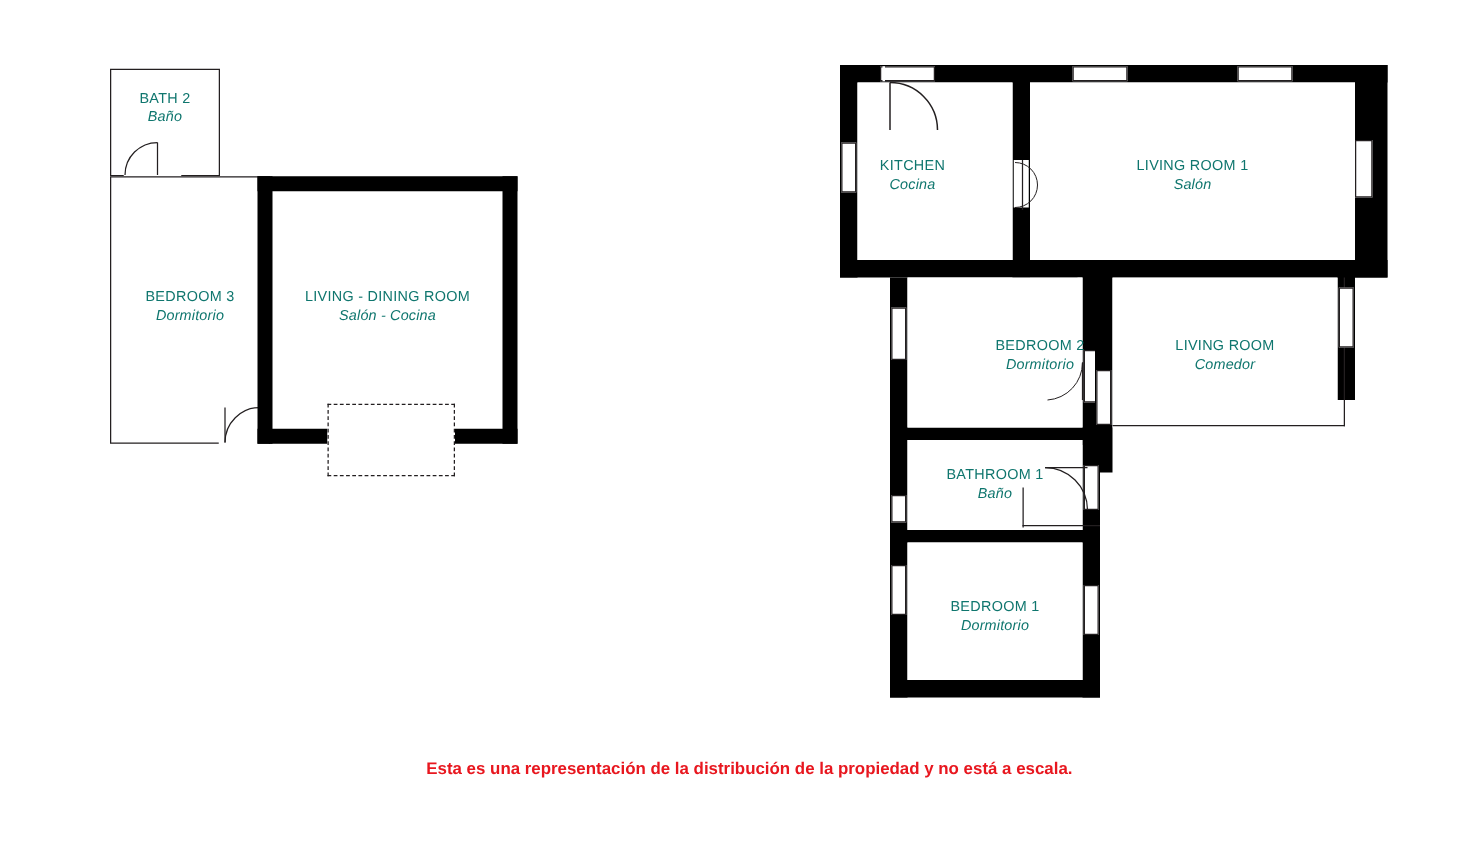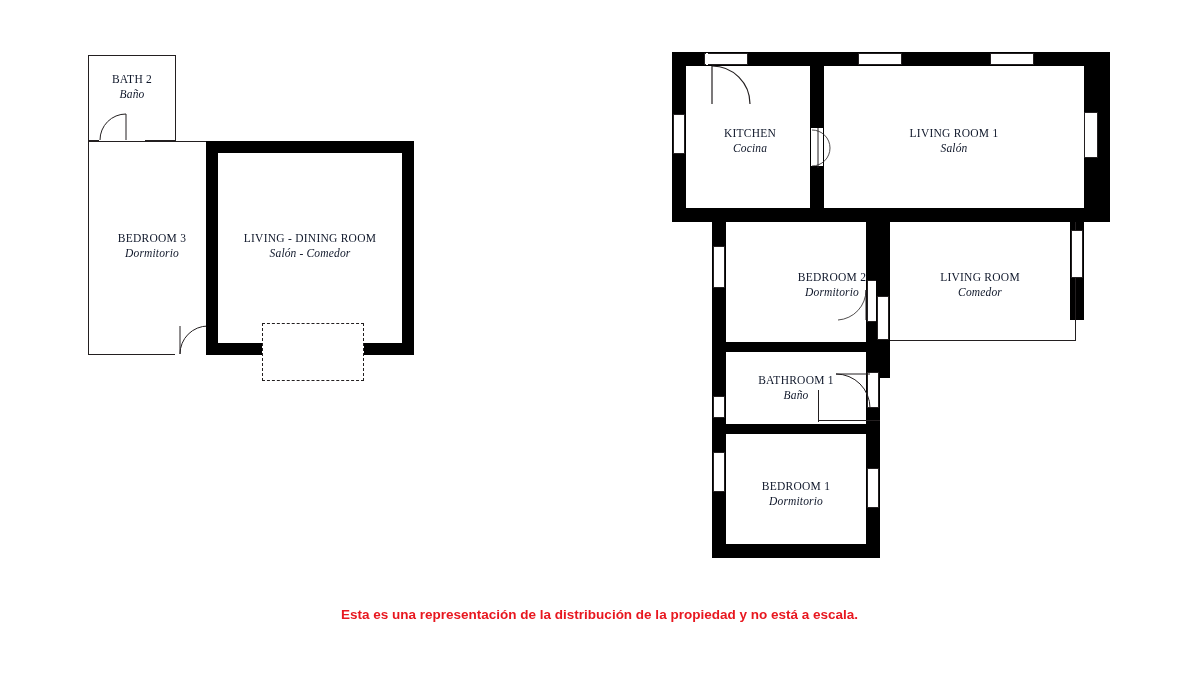--- a/index.html
+++ b/index.html
@@ -43,24 +43,23 @@
   }
   .opening {
     position: absolute;
     background: #ffffff;
     border: 1px solid #231f20;
     box-sizing: border-box;
   }
   .label {
     position: absolute;
     text-align: center;
-    color: #0f172a;
+    color: #0f766e;
     line-height: 1.28;
     white-space: nowrap;
-    font-family: Liberation Serif, serif;
   }
   .label .en {
     display: block;
     font-size: 11.5px;
     letter-spacing: 0.25px;
   }
   .label .es {
     display: block;
     font-size: 11.5px;
     font-style: italic;
@@ -134,21 +133,21 @@
     <div class="label" style="left:88px; top:72px; width:88px;">
       <span class="en">BATH 2</span>
       <span class="es">Baño</span>
     </div>
     <div class="label" style="left:88px; top:231px; width:128px;">
       <span class="en">BEDROOM 3</span>
       <span class="es">Dormitorio</span>
     </div>
     <div class="label" style="left:218px; top:231px; width:184px;">
       <span class="en">LIVING - DINING ROOM</span>
-      <span class="es">Salón - Comedor</span>
+      <span class="es">Salón - Cocina</span>
     </div>
   </div>
 
   <div class="plan" style="left:660px; top:0; width:480px; height:600px;">
 
     <div class="wall" style="left:12px; top:52px; width:438px; height:14px;"></div>
 
     <div class="wall" style="left:12px; top:52px; width:14px; height:170px;"></div>
 
     <div class="wall" style="left:12px; top:208px; width:190px; height:14px;"></div>
@@ -229,21 +228,21 @@
       </svg>
     </div>
 
     <div style="position:absolute; left:158px; top:420px; width:62px; height:1px; background:#231f20;"></div>
     <div style="position:absolute; left:158px; top:390px; width:1px; height:32px; background:#231f20;"></div>
 
     <div class="opening" style="left:53px; top:452px; width:12px; height:40px;"></div>
     <div class="opening" style="left:207px; top:468px; width:12px; height:40px;"></div>
     <div class="opening" style="left:53px; top:396px; width:12px; height:22px;"></div>
 
-    <div class="label" style="left:28px; top:126px; width:124px;">
+    <div class="label" style="left:8px; top:126px; width:124px;">
       <span class="en">KITCHEN</span>
       <span class="es">Cocina</span>
     </div>
     <div class="label" style="left:164px; top:126px; width:260px;">
       <span class="en">LIVING ROOM 1</span>
       <span class="es">Salón</span>
     </div>
     <div class="label" style="left:66px; top:270px; width:140px;margin-left:36px;">
       <span class="en">BEDROOM 2</span>
       <span class="es">Dormitorio</span>

